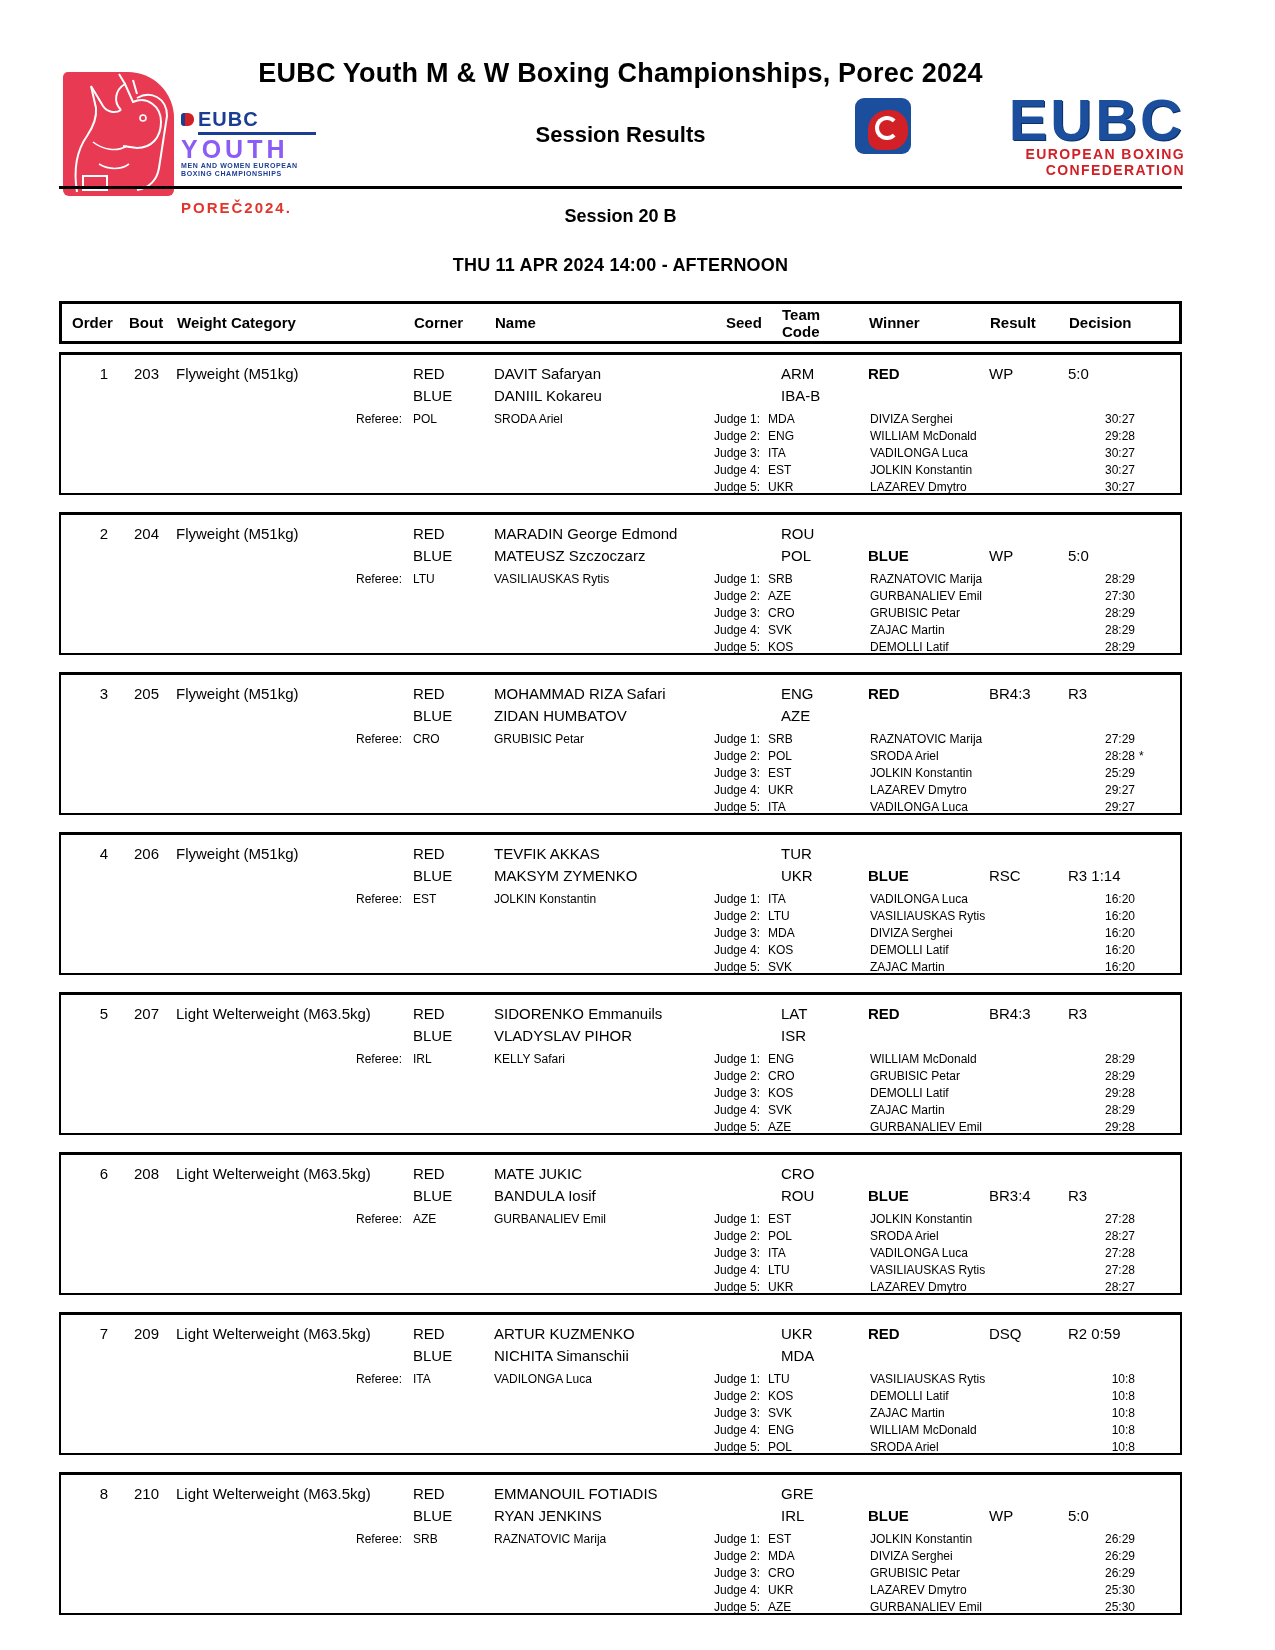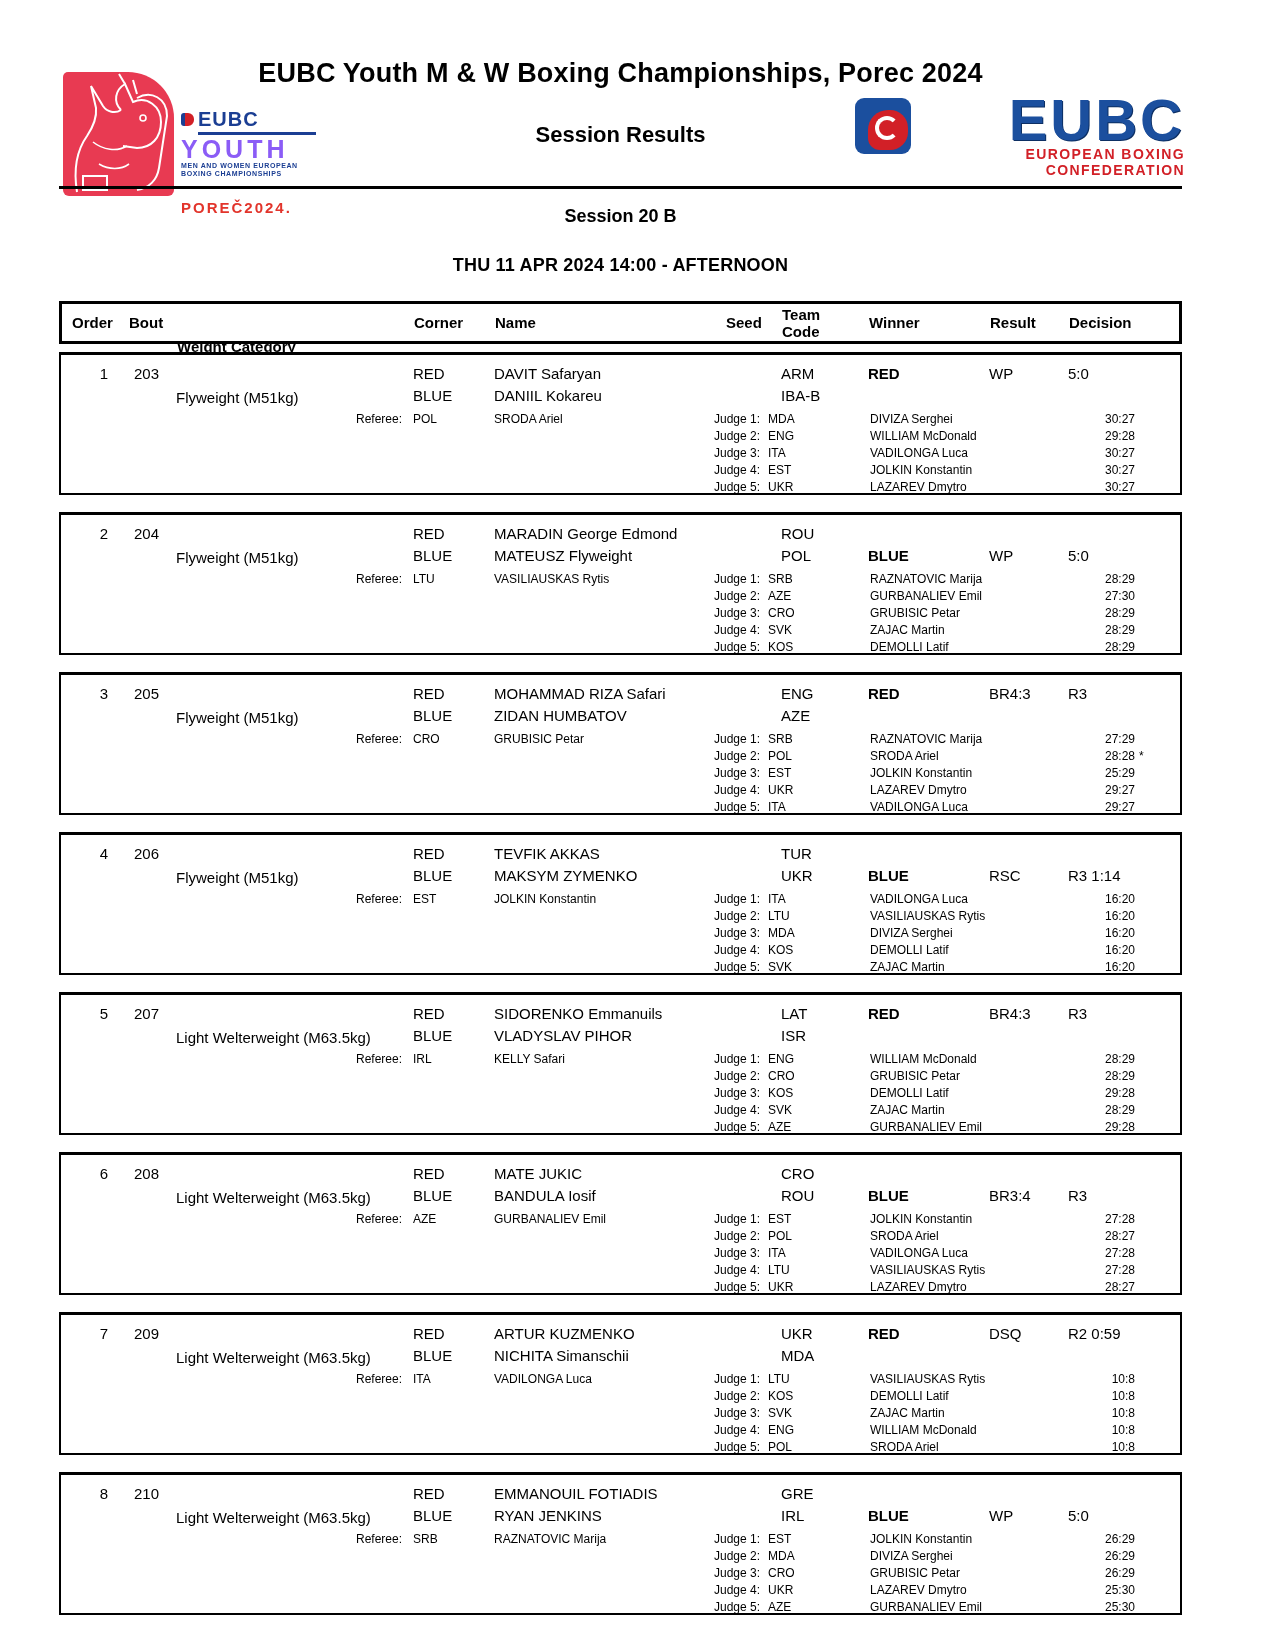--- a/index.html
+++ b/index.html
@@ -47,21 +47,21 @@
   
   .thead{position:absolute;left:59px;top:301px;width:1123px;height:43px;
          border:3px solid #000;box-sizing:border-box;font-size:15px;font-weight:700;}
   .thead .col{position:absolute;top:10px;white-space:nowrap;}
   .thead .two-line{top:2px;line-height:17px;}
 
   
   .col{position:absolute;white-space:nowrap;}
   .c-order{left:0;width:47px;text-align:right;}
   .c-bout{left:58px;width:40px;text-align:right;}
-  .c-weight{left:115px;margin-top:24px;}
+  .c-weight{left:115px;}
   .c-corner{left:352px;}
   .c-name{left:433px;}
   .c-seed{left:664px;}
   .c-team{left:720px;}
   .c-winner{left:807px;}
   .c-result{left:928px;}
   .c-decision{left:1007px;}
 
   
   #bouts{position:absolute;left:59px;top:352px;width:1123px;}
@@ -219,21 +219,21 @@
       <span class="col c-weight">Flyweight (M51kg)</span>
       <span class="col c-corner">RED</span>
       <span class="col c-name">MARADIN George Edmond</span>
       <span class="col c-team">ROU</span>
       <span class="col c-winner winner-val"></span>
       <span class="col c-result"></span>
       <span class="col c-decision"></span>
     </div>
     <div class="corner-row">
       <span class="col c-corner">BLUE</span>
-      <span class="col c-name">MATEUSZ Flyweight</span>
+      <span class="col c-name">MATEUSZ Szczoczarz</span>
       <span class="col c-team">POL</span>
       <span class="col c-winner winner-val">BLUE</span>
       <span class="col c-result">WP</span>
       <span class="col c-decision">5:0</span>
     </div>
     <div class="officials">
       <span class="col ref-label">Referee:</span>
       <span class="col ref-country">LTU</span>
       <span class="col ref-name">VASILIAUSKAS Rytis</span>
       <div class="judges">

